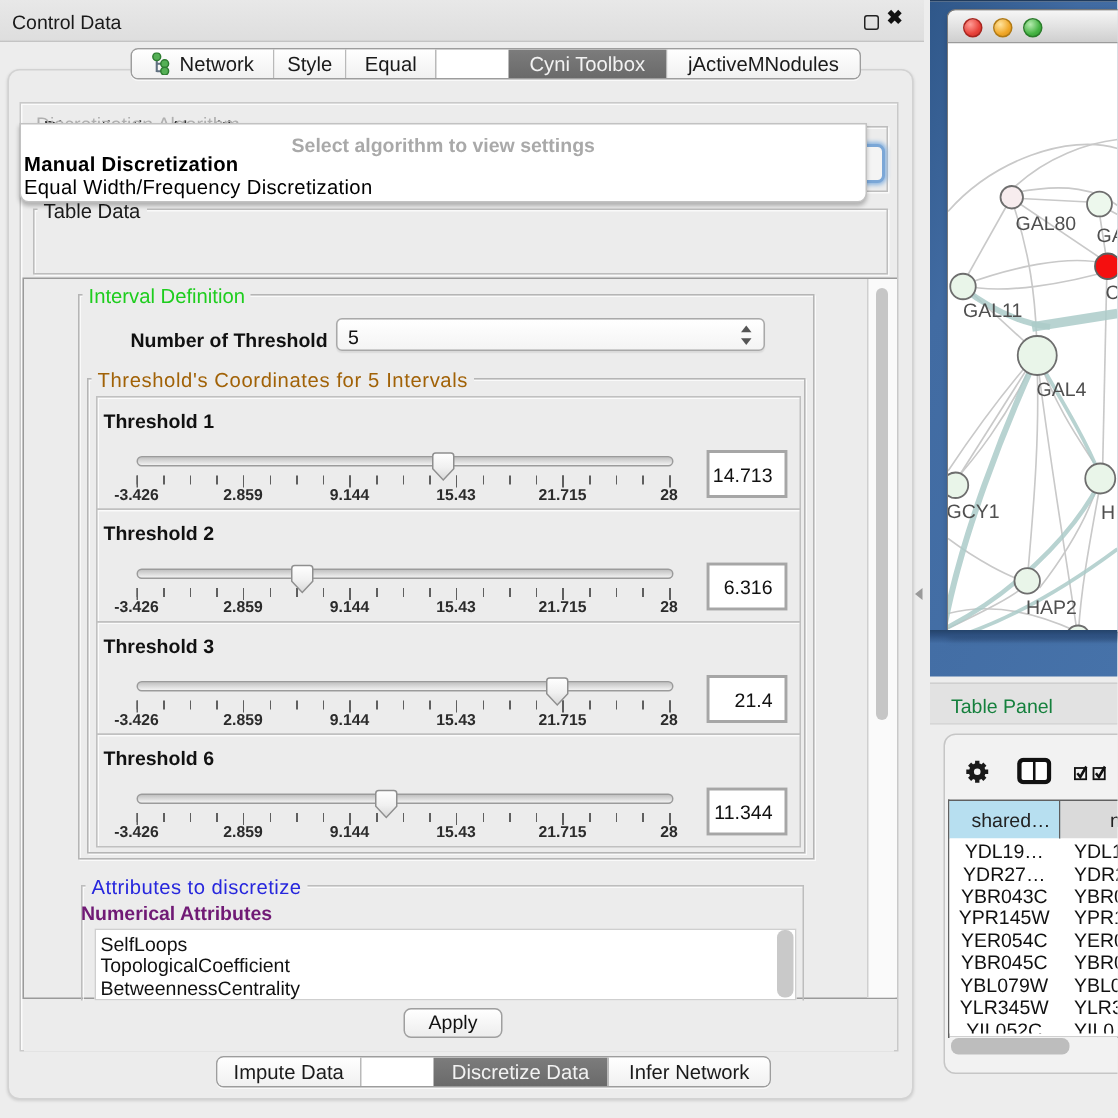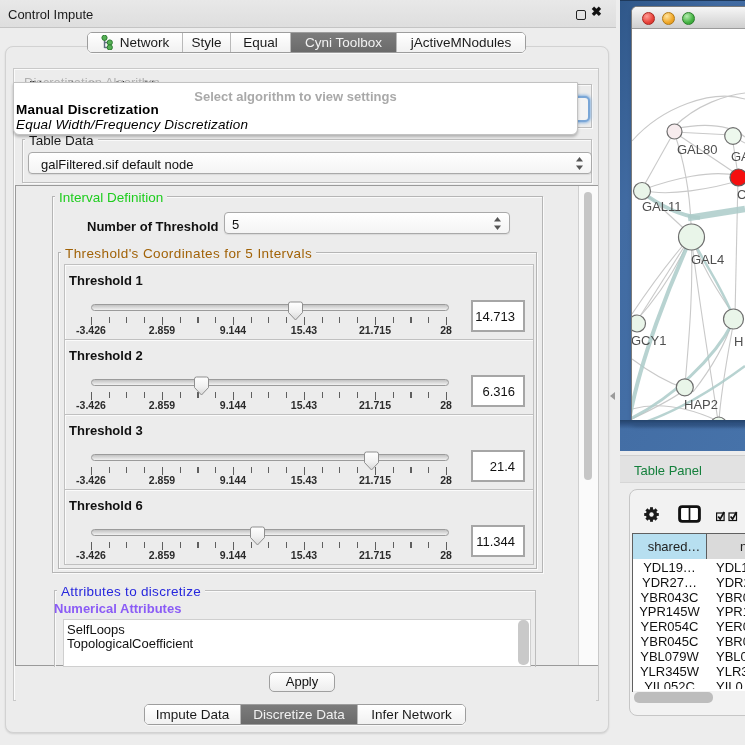--- a/index.html
+++ b/index.html
@@ -17,21 +17,21 @@
 #outerpanel{left:5px;top:46px;width:602px;height:685px;background:#ececec;
  border:1px solid #d2d2d2;border-radius:8px;box-shadow:0 1px 2px rgba(0,0,0,.12);}
 #innerpanel{left:13px;top:68px;width:584px;height:631px;background:#ececec;
  border:1px solid #c9c9c9;box-shadow:inset 1px 1px 0 rgba(255,255,255,.8);}
 
 .seg{display:flex;border:1px solid #9d9d9d;border-radius:5px;overflow:hidden;
  background:#fff;box-shadow:0 1px 0 rgba(255,255,255,.7);}
 .seg .s{font-size:13.5px;color:#1a1a1a;display:flex;align-items:center;justify-content:center;
  border-right:1px solid #b9b9b9;background:linear-gradient(#ffffff,#f1f1f1);white-space:nowrap;}
 .seg .s:last-child{border-right:none;}
-.seg .on{background:linear-gradient(#7c7c7c,#6a6a6a);color:#f2f2f2;}
+.seg .on{background:linear-gradient(#7c7c7c,#6a6a6a);color:#f2f2f2;margin-left:48px;}
 #tabstrip{left:87px;top:32px;height:19px;}
 #tabstrip .s{padding:0;}
 #bottabs{left:144px;top:704px;height:19px;}
 
 .grp{border:1px solid #bdbdbd;box-shadow:inset 1px 1px 0 rgba(255,255,255,.75),1px 1px 0 rgba(255,255,255,.75);}
 .gtitle{position:absolute;top:-7px;left:2px;background:#ececec;padding:0 4px;font-size:13.5px;line-height:15px;}
 
 .combo{background:linear-gradient(#ffffff,#f4f4f4);border:1px solid #a9a9a9;border-radius:4px;
  font-size:13px;color:#111;box-shadow:0 1px 1px rgba(0,0,0,.08);}
 .combo .cv{position:absolute;left:12px;top:4px;}
@@ -62,21 +62,21 @@
 #alsb{left:518px;top:620px;width:11px;height:45px;background:#c9c9c9;border-radius:5px;}
 
 #applybtn{left:269px;top:672px;width:64px;height:18px;border:1px solid #9f9f9f;border-radius:5px;
  background:linear-gradient(#ffffff,#ededed);font-size:13px;color:#111;text-align:center;line-height:18px;}
 
 #ghostlabel{left:24px;top:75px;font-size:13px;color:#b0b0b0;}
 #popup{left:13px;top:82px;width:563px;height:51px;background:#fff;border:1px solid #c2c2c2;
  border-radius:0 0 6px 6px;box-shadow:0 2px 3px rgba(0,0,0,.25);}
 #popup .hint{position:absolute;left:0;right:0;top:6px;text-align:center;font-size:13px;font-weight:bold;color:#a9a9a9;}
 #popup .i1{position:absolute;left:2px;top:19px;font-size:13.5px;letter-spacing:.2px;font-weight:bold;color:#000;}
-#popup .i2{position:absolute;left:2px;top:34px;font-size:13.5px;letter-spacing:.2px;color:#000;font-style:italic;}
+#popup .i2{position:absolute;left:2px;top:34px;font-size:13.5px;letter-spacing:.2px;color:#000;}
 
 #bluewin{left:620px;top:0;width:125px;height:450px;
  background:linear-gradient(115deg,#2f5789 0%,#416ba2 30%,#4672a9 100%);
  border-top:1px solid #1f3a5c;}
 #macwin{left:631px;top:6px;width:114px;height:414px;background:#fff;
  border:1px solid #7b7b7b;border-right:none;border-radius:6px 0 0 0;
  box-shadow:2px 3px 5px rgba(0,0,0,.35);}
 #mactitle{left:0;top:0;width:114px;height:21px;border-radius:5px 0 0 0;
  background:linear-gradient(#f6f6f6,#cfcfcf);border-bottom:1px solid #9b9b9b;}
 .light{top:5px;width:11px;height:11px;border-radius:50%;}
@@ -98,21 +98,21 @@
  font-size:13px;color:#111;padding-left:9px;padding-top:2px;}
 #tbody2 div{line-height:14.83px;}
 #hsb{left:633px;top:691px;width:112px;height:13px;background:#f2f2f2;}
 #hsbthumb{left:634px;top:692px;width:79px;height:11px;background:#bdbdbd;border-radius:5px;}
 </style>
 </head>
 <body>
 <div id="root">
 
   <div class="abs" id="titlebar">
-      <div class="abs t">Control Impute</div>
+      <div class="abs t">Control Data</div>
     </div>
   <div class="abs" id="floatbtn"></div>
   <div class="abs" id="closex">✖</div>
   <div class="abs" id="outerpanel"></div>
   <div class="abs" id="innerpanel"></div>
 
   <div class="abs seg" id="tabstrip">
     <div class="s" style="width:94px">
       <svg width="13" height="15" viewBox="0 0 13 15" style="margin-right:6px">
         <line x1="3.5" y1="3" x2="3.5" y2="13" stroke="#607080" stroke-width="1.4"></line>
@@ -128,29 +128,20 @@
     <div class="s" style="width:128px">jActiveMNodules</div>
   </div>
 
   <div class="abs grp" id="dag" style="left:22px;top:84px;width:568px;height:42px;">
     <div class="gtitle" style="color:#333;">Discretization Algorithm</div>
   </div>
   <div class="abs" style="left:28px;top:96px;width:558px;height:22px;border:2px solid #7ba7d7;border-radius:5px;box-shadow:0 0 3px 1px #8ab4e0;background:#f4f4f4;"></div>
 
   <div class="abs grp" id="tdg" style="left:22px;top:139px;width:568px;height:42px;">
     <div class="gtitle" style="color:#1a1a1a;">Table Data</div>
-  </div>
-  <div class="abs combo" style="left:28px;top:152px;width:562px;height:20px;">
-    <span class="cv">galFiltered.sif default node</span>
-    <span class="arr" style="top:3px;">
-        <svg width="9" height="15" viewBox="0 0 9 15">
-          <path d="M4.5 1 L8 5.5 L1 5.5 Z" fill="#555"></path>
-          <path d="M4.5 14 L1 9.5 L8 9.5 Z" fill="#555"></path>
-        </svg>
-      </span>
   </div>
 
   <div class="abs" id="scrollarea"></div>
   <div class="abs" id="vsb"></div>
   <div class="abs" id="vsbthumb"></div>
 
   <div class="abs grp" style="left:52px;top:196px;width:489px;height:375px;border-color:#b5b5b5;">
     <div class="gtitle" style="color:#1ecd1e;">Interval Definition</div>
   </div>
   <div class="abs" style="left:87px;top:219px;font-size:13px;font-weight:bold;color:#111;">Number of Threshold</div>
@@ -257,24 +248,25 @@
           </linearGradient>
         </defs>
 <path d="M3.5 1 H13.5 Q15.5 1 15.5 3 V11.5 L8.5 19 L1.5 11.5 V3 Q1.5 1 3.5 1 Z" fill="url(#thg3)" stroke="#8f8f8f" stroke-width="1"></path>
 </svg>
   <div class="vfield">11.344</div>
 </div>
 
   <div class="abs grp" style="left:54px;top:590px;width:480px;height:90px;border-bottom:none;box-shadow:inset 1px 1px 0 rgba(255,255,255,.75);">
     <div class="gtitle" style="color:#2727dd;letter-spacing:.3px;">Attributes to discretize</div>
   </div>
-  <div class="abs" style="left:54px;top:601px;font-size:13px;font-weight:bold;color:#8b5cf6;">Numerical Attributes</div>
+  <div class="abs" style="left:54px;top:601px;font-size:13px;font-weight:bold;color:#701a75;">Numerical Attributes</div>
   <div class="abs" id="attrlist">
     <div>SelfLoops</div>
     <div>TopologicalCoefficient</div>
+    <div>BetweennessCentrality</div>
   </div>
   <div class="abs" id="alsb"></div>
   <div class="abs" style="left:16px;top:667px;width:580px;height:34px;background:#ececec;"></div>
   <div class="abs" id="applybtn">Apply</div>
   <div class="abs seg" id="bottabs">
     <div class="s" style="width:95px">Impute Data</div>
     <div class="s on" style="width:116px">Discretize Data</div>
     <div class="s" style="width:107px">Infer Network</div>
   </div>
 

